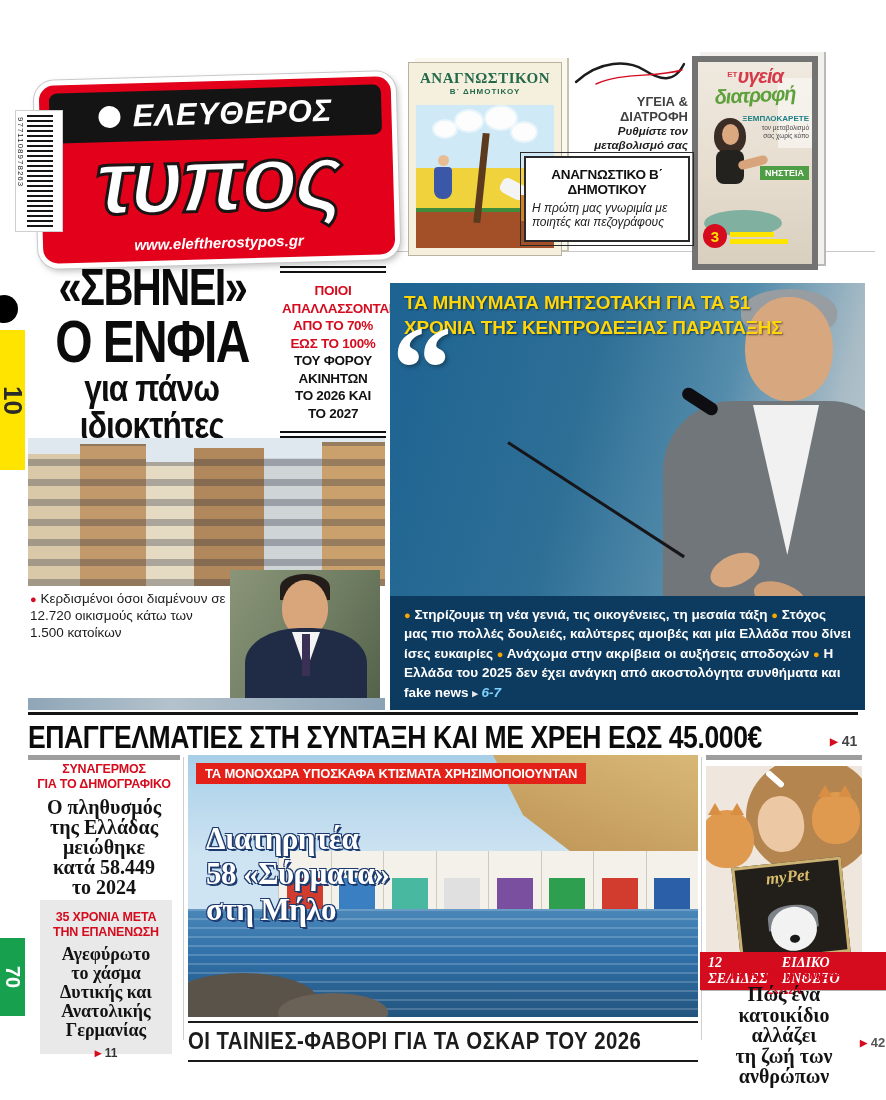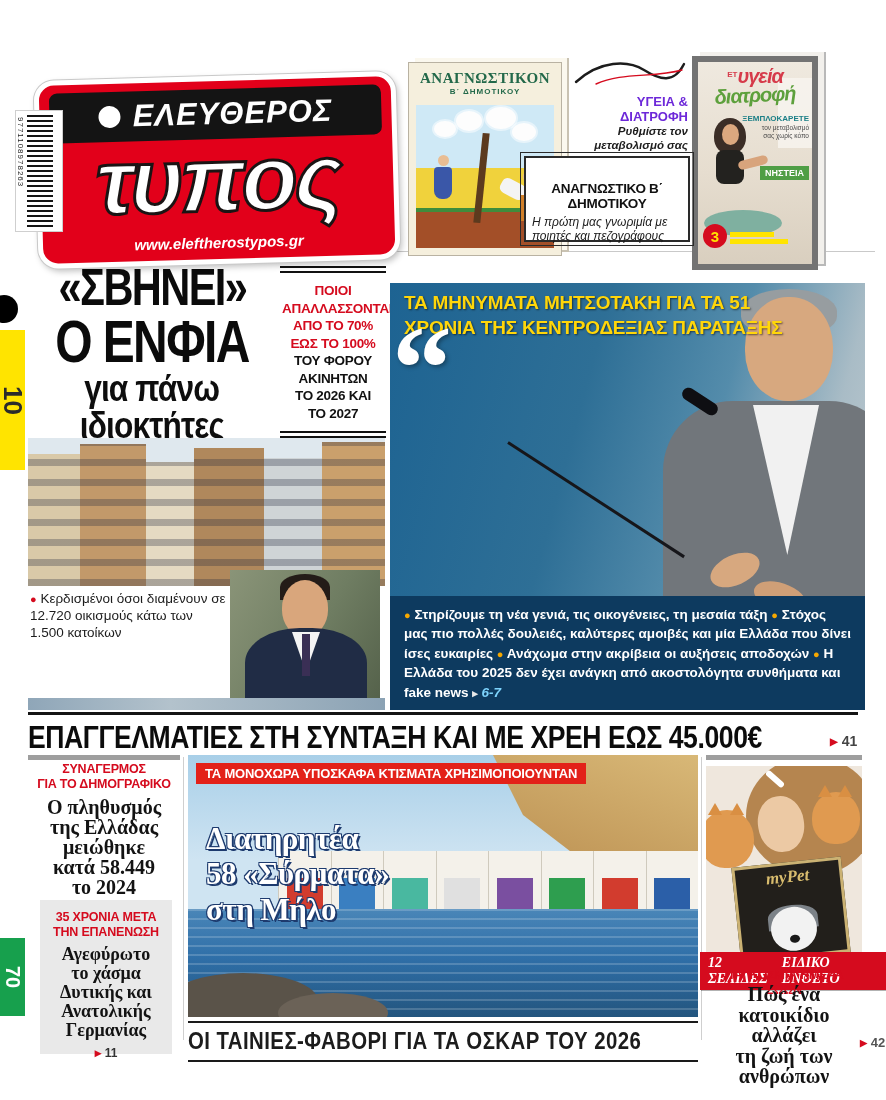--- a/index.html
+++ b/index.html
@@ -54,26 +54,26 @@
   .blossom{position:absolute;border-radius:50%;background:#fdfdfd;box-shadow:0 0 0 2px rgba(255,255,255,.5);}
   .trunk{position:absolute;left:62px;top:28px;width:7px;height:90px;background:#5c3a1e;transform:rotate(6deg);}
   .kid-girl-body{position:absolute;left:18px;top:62px;width:18px;height:32px;background:#3a57a8;border-radius:4px 4px 8px 8px;}
   .kid-girl-head{position:absolute;left:22px;top:50px;width:11px;height:11px;border-radius:50%;background:#e9bd93;}
   .kid-boy-body{position:absolute;right:28px;top:76px;width:26px;height:16px;background:#f4f4f4;border-radius:6px;transform:rotate(28deg);}
   .kid-boy-legs{position:absolute;right:24px;top:90px;width:10px;height:26px;background:#d2802a;}
   .kid-boy-head{position:absolute;right:20px;top:66px;width:11px;height:11px;border-radius:50%;background:#e9bd93;}
 
   
   .health{left:566px;top:58px;width:122px;height:96px;text-align:right;}
-  .health-kicker{font-weight:800;font-size:13px;color:#6d28d9;margin-top:2px;}
+  .health-kicker{font-weight:800;font-size:13px;color:#404040;margin-top:2px;}
   .health-body{font-style:italic;font-size:11.5px;line-height:1.25;color:#1d1d1d;font-weight:600;}
 
   
   .ornbox{left:524px;top:156px;width:166px;height:86px;border:2px solid #2a2a2a;outline:1px solid #2a2a2a;
-          outline-offset:3px;background:#fff;padding:23px 6px 0 6px;box-sizing:border-box;z-index:4;}
+          outline-offset:3px;background:#fff;padding:9px 6px 0 6px;box-sizing:border-box;z-index:4;}
   .ornbox-title{text-align:center;font-weight:800;font-size:13.5px;letter-spacing:-.3px;}
   .ornbox-text{text-align:left;font-style:italic;font-size:12px;line-height:1.2;margin-top:4px;color:#1a1a1a;}
 
   
   .mag{left:692px;top:56px;width:114px;height:202px;background:#efe9df;border:6px solid #737373;
        box-shadow:7px -5px 0 -1px #f2f0ec,8px -4px 0 0 #b9b9b9;overflow:hidden;z-index:3;}
   .mag-bg{position:absolute;inset:0;background:linear-gradient(180deg,#efe9df 0,#e6ddcf 55%,#d9cfbf 100%);}
   .mag-window{position:absolute;right:0;top:16px;width:34px;height:70px;background:#f7f5f0;opacity:.8;}
   .mag-brand{position:absolute;left:0;right:0;top:5px;text-align:center;line-height:.95;}
   .mag-et{font-size:8px;font-weight:800;color:#d63a4a;vertical-align:6px;}

